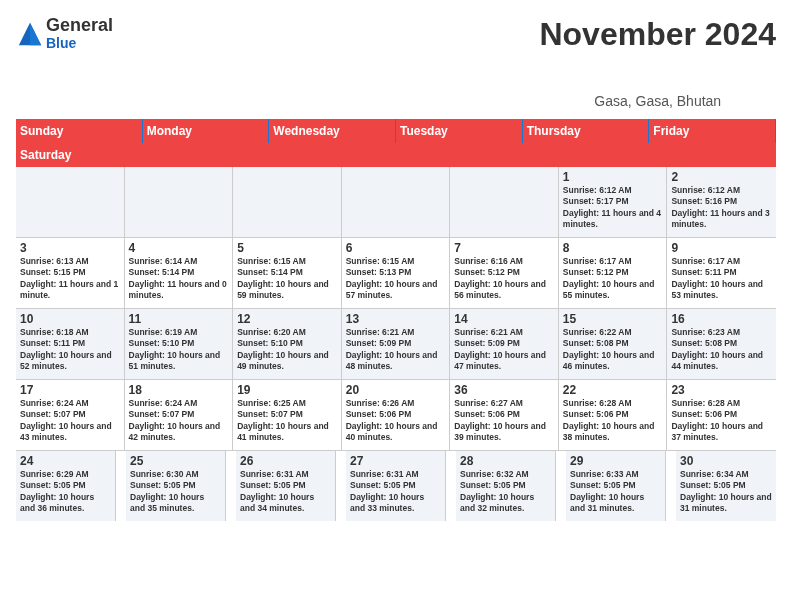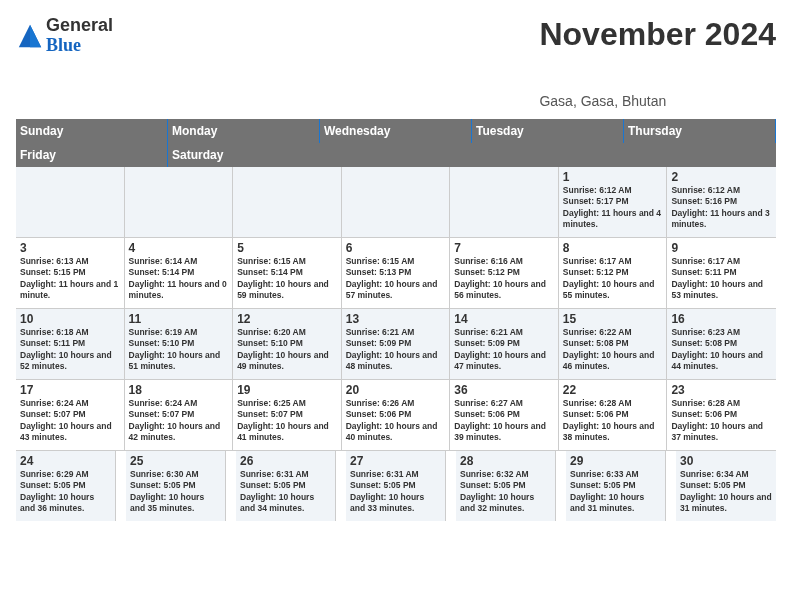--- a/index.html
+++ b/index.html
@@ -32,52 +32,51 @@
       display: flex;
       flex-direction: column;
       line-height: 1.1;
     }
     .logo-general {
       font-size: 18px;
       font-weight: bold;
       color: #333;
     }
     .logo-blue {
-      font-size: 18px;
+      font-size: 14px;
       font-weight: bold;
       color: #1565c0;
-      font-family: Liberation Serif, serif;
     }
     .logo-icon {
       width: 28px;
       height: 28px;
       margin-right: 2px;
     }
     .title-section {
-      text-align: left;
+      text-align: center;
     }
     .month-title {
       font-size: 32px;
       font-weight: bold;
       color: #333;
     }
     .location {
       font-size: 14px;
       color: #555;
       margin-top: 40px;
     }
     .calendar {
       flex: 1;
       display: flex;
       flex-direction: column;
     }
     .cal-header {
       display: grid;
-      grid-template-columns: repeat(5, 1fr);
-      background: #737373;
+      grid-template-columns: repeat(6, 1fr);
+      background: #ef4444;
     }
     .cal-header-cell {
       color: #fff;
       font-size: 12px;
       font-weight: bold;
       padding: 5px 4px;
       text-align: left;
       border-right: 1px solid #1976d2;
     }
     .cal-header-cell:last-child { border-right: none; }

